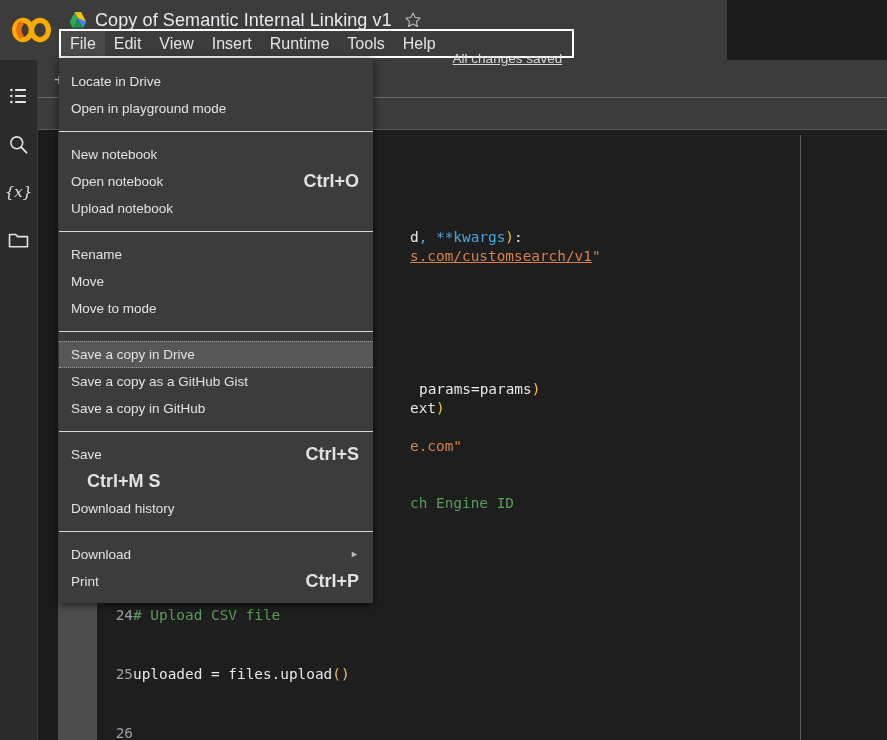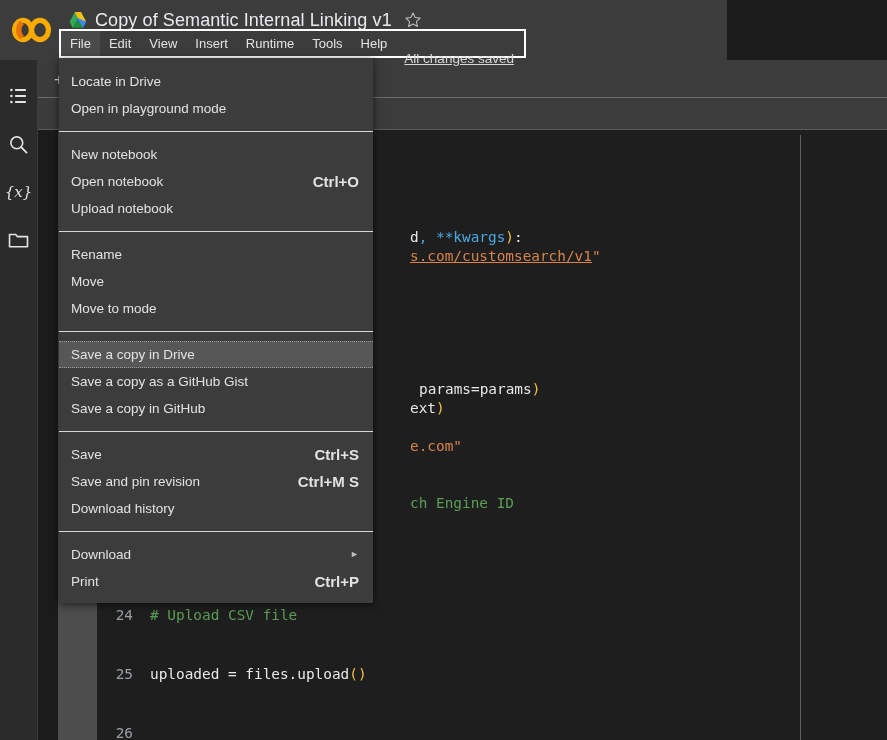--- a/index.html
+++ b/index.html
@@ -37,21 +37,21 @@
     position: absolute; left: 59px; top: 29px; height: 29px;
     display: flex; align-items: stretch;
     box-sizing: border-box;
     border: 2px solid #ffffff;
     background: #3c3c3c;
     z-index: 40;
   }
   .menubar-item {
     display: flex; align-items: center;
     padding: 0 9px;
-    color: #e3e3e3; font-size: 13px;
+    color: #e3e3e3; font-size: 16px;
     white-space: nowrap;
     cursor: default;
   }
   .menubar-item.active { background: #4a4a4a; }
   .saved-state {
     display: flex; align-items: center;
     padding: 16px 10px 0 8px;
     color: #d8d8d8; font-size: 13.5px;
     text-decoration: underline;
     white-space: nowrap;
@@ -113,21 +113,21 @@
 
   
   .code {
     position: absolute; left: 0; top: 0;
     font-family: "DejaVu Sans Mono", "Liberation Mono", monospace;
     font-size: 14.4px; line-height: 19.6px;
     white-space: pre;
   }
   .code .ln {
     display: inline-block; width: 32px; text-align: right;
-    color: #9aa0a6; margin-right: 17px;
+    color: #9aa0a6; margin-right: 0;
     user-select: none;
   }
   .row { height: 19.6px; }
   .t-cmt  { color: #5a9e55; }
   .t-plain{ color: #e8e8e8; }
   .t-p1   { color: #f0c040; }
   .t-p3   { color: #4aa8e0; }
   .t-kw   { color: #4aa8e0; }
   .t-str  { color: #d9834a; }
 
@@ -153,21 +153,21 @@
     position: relative;
     display: flex; align-items: center;
     height: 27px;
     padding: 0 14px 0 12px;
     color: #e2e2e2; font-size: 13.5px;
     cursor: pointer;
     box-sizing: border-box;
   }
   .menu-item .mi-label { flex: 1 1 auto; white-space: nowrap; }
   .menu-item .mi-accel {
-    color: #e2e2e2; font-size: 15px; font-weight: bold;
+    color: #e2e2e2; font-size: 18px; font-weight: bold;
     white-space: nowrap; margin-left: 16px;
   }
   .menu-item .mi-arrow {
     color: #bdbdbd; font-size: 9px; margin-left: 16px; line-height:1;
   }
   .menu-item.highlight {
     background: #575757;
     border-top: 1px dotted #9a9a9a;
     border-bottom: 1px dotted #9a9a9a;
   }
@@ -340,21 +340,20 @@
     </div>
 
     <div class="menu-sep"></div>
 
     <div class="menu-group">
       <div class="menu-item">
         <span class="mi-label">Save</span>
         <span class="mi-accel">Ctrl+S</span>
       </div>
       <div class="menu-item">
-        <span class="mi-label">Save and pin revision</span>
         <span class="mi-accel">Ctrl+M S</span>
       </div>
       <div class="menu-item">
         <span class="mi-label">Download history</span>
       </div>
     </div>
 
     <div class="menu-sep"></div>
 
     <div class="menu-group">

